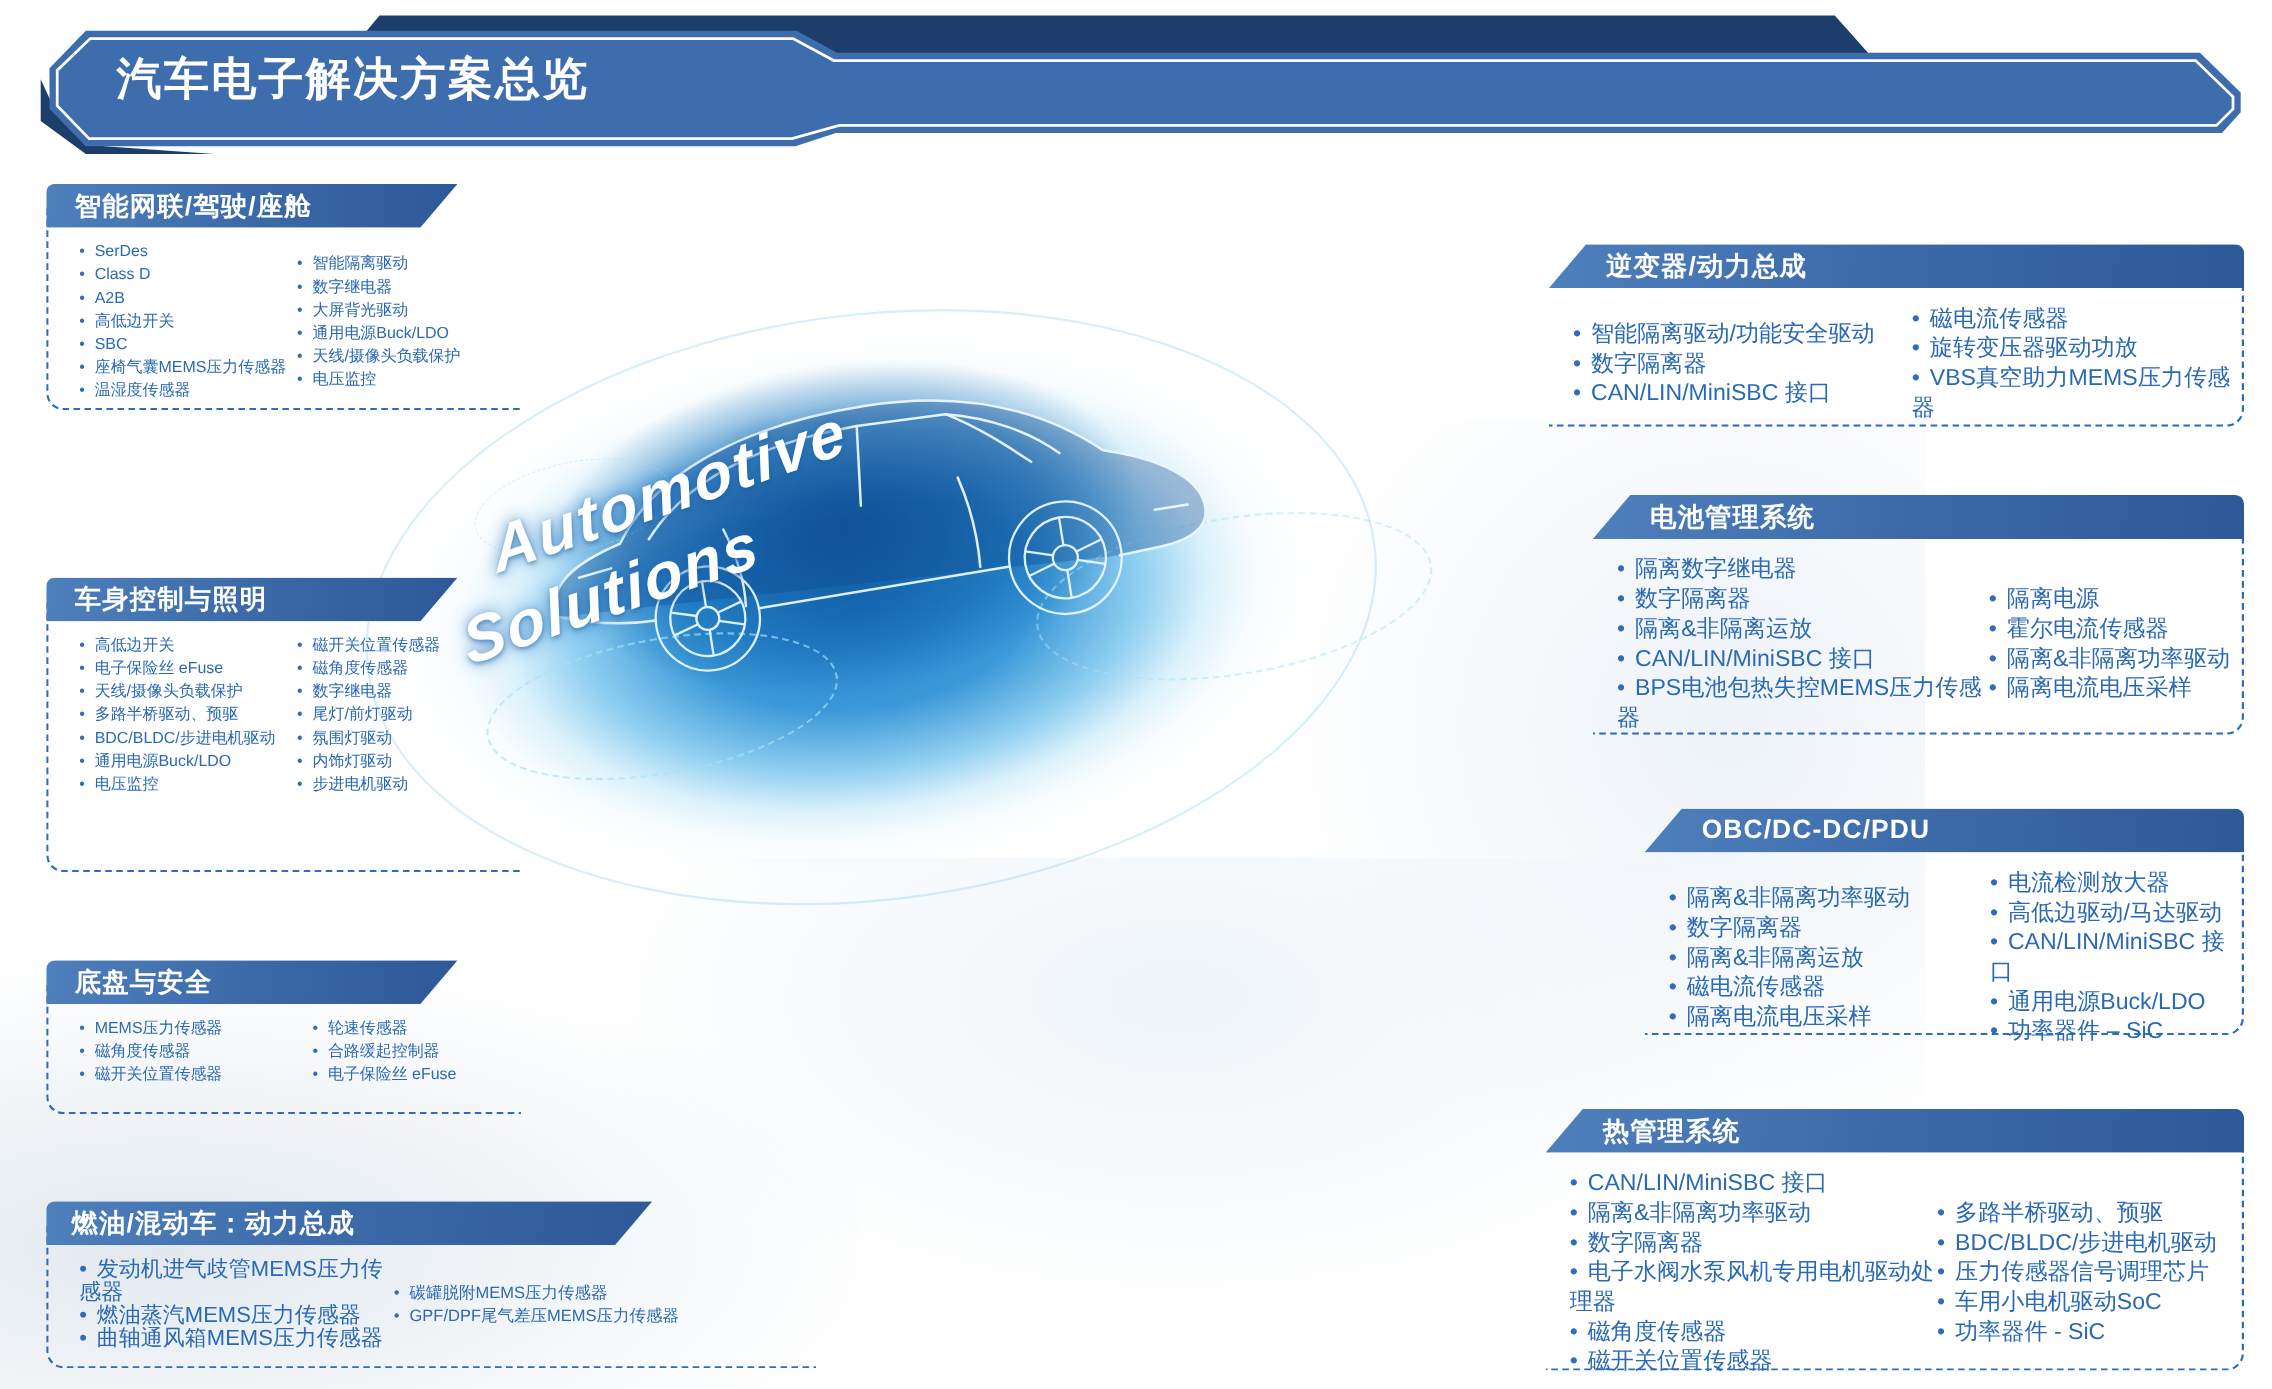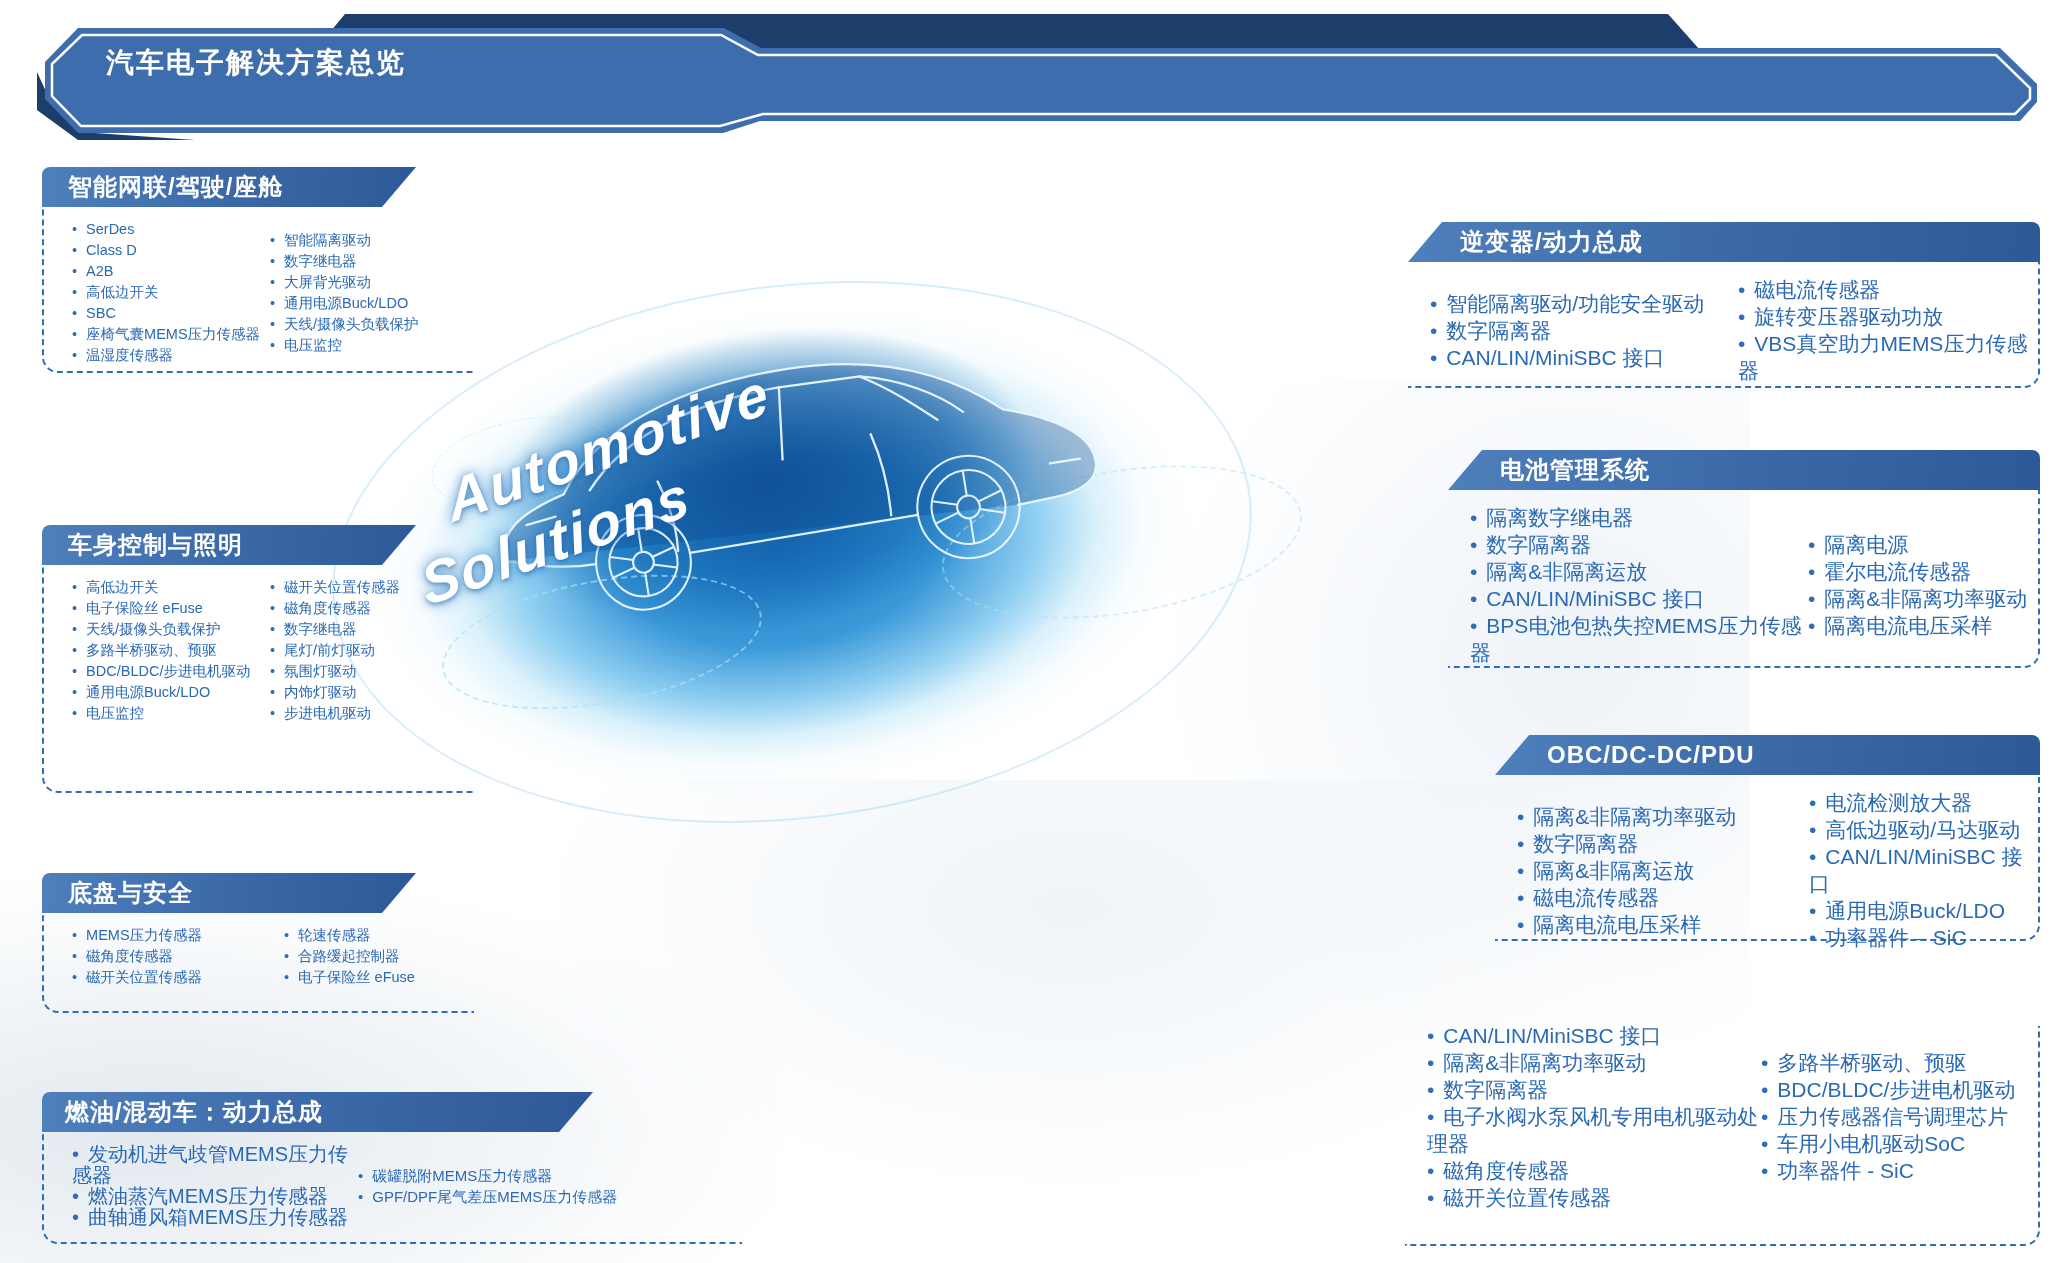--- a/index.html
+++ b/index.html
@@ -14,21 +14,21 @@
     background:radial-gradient(ellipse at 30% 60%,rgba(190,205,218,.45),rgba(220,230,238,.2) 55%,transparent 75%);}
   .blob-r{left:1150px;top:380px;width:600px;height:700px;
     background:radial-gradient(ellipse at 70% 40%,rgba(205,220,235,.35),transparent 70%);}
   .blob-bc{left:520px;top:780px;width:1100px;height:420px;
     background:radial-gradient(ellipse at 50% 30%,rgba(225,235,243,.55),transparent 70%);}
 
   
   .banner-wrap{position:absolute;left:0;top:0;width:2065px;height:150px;z-index:6;}
   .banner-title{
     position:absolute;left:106px;top:44px;z-index:7;
-    color:#ffffff;font-size:28px;font-weight:bold;letter-spacing:2px;
+    color:#ffffff;font-size:41px;font-weight:bold;letter-spacing:2px;
   }
 
   
   .glow-outer{position:absolute;left:350px;top:300px;width:860px;height:500px;z-index:1;
     background:radial-gradient(50% 50% at 50% 50%,
       rgba(13,110,190,.92) 0%,rgba(25,135,210,.85) 38%,
       rgba(70,175,232,.6) 60%,rgba(150,215,245,.35) 74%,
       rgba(210,238,250,.15) 85%,transparent 97%);
     border-radius:50%;transform:rotate(-7deg);}
   .glow-core{position:absolute;left:470px;top:330px;width:600px;height:330px;z-index:1;
@@ -272,20 +272,21 @@
         <li>高低边驱动/马达驱动</li>
         <li>CAN/LIN/MiniSBC 接口</li>
         <li>通用电源Buck/LDO</li>
         <li>功率器件 – SiC</li>
       </ul>
   </div>
 </div>
 
 <div class="panel p-right" style="left:1405px;top:1008px;width:635px;height:238px;">
   <div class="panel-body"></div>
+  <div class="panel-hdr">热管理系统</div>
   <div class="cols">
     <ul class="flist col1" style="flex-basis:334px;">
         <li>CAN/LIN/MiniSBC 接口</li>
         <li>隔离&amp;非隔离功率驱动</li>
         <li>数字隔离器</li>
         <li>电子水阀水泵风机专用电机驱动处理器</li>
         <li>磁角度传感器</li>
         <li>磁开关位置传感器</li>
       </ul>
     <ul class="flist col2">

